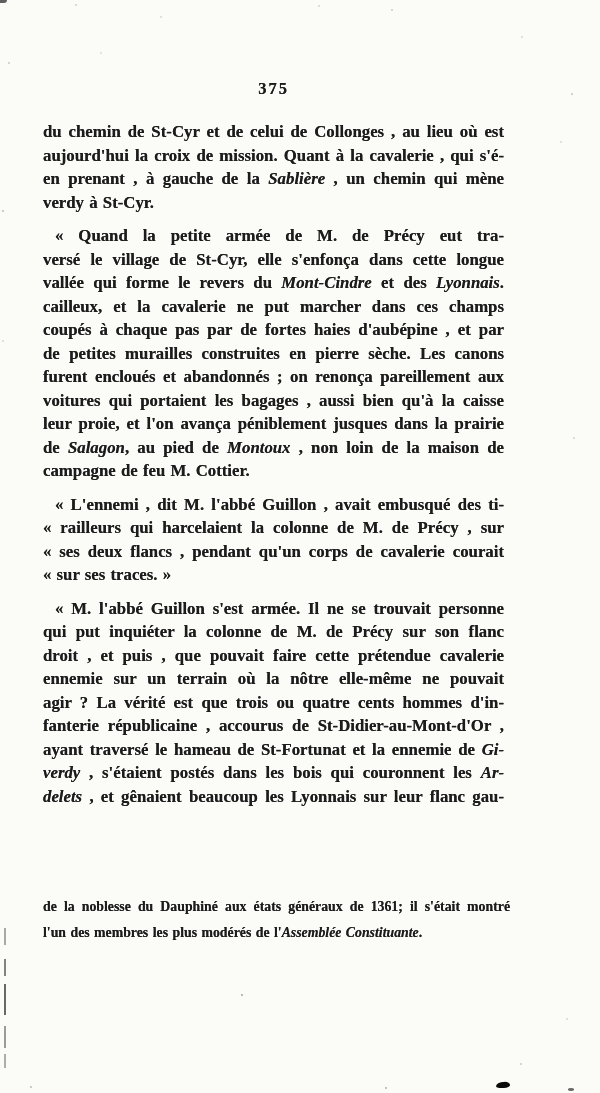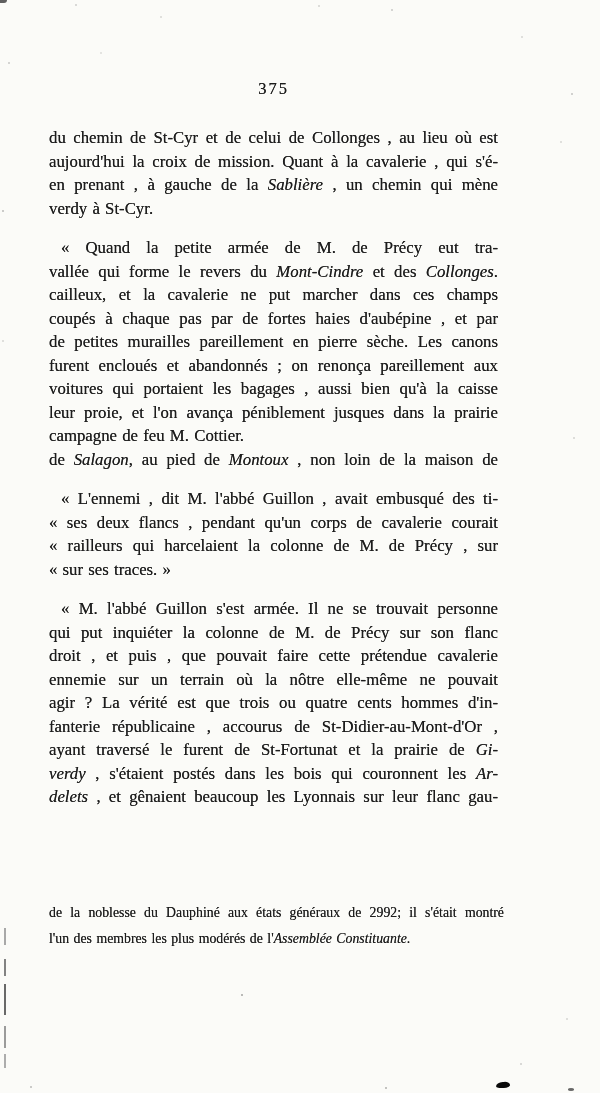--- a/index.html
+++ b/index.html
@@ -8,20 +8,21 @@
     background: #e8e8e6;
   }
   .page {
     position: relative;
     width: 600px;
     height: 1093px;
     background: var(--paper, #fbfbf8);
     color: var(--ink, #1c1c1c);
     font-family: "Liberation Serif", "DejaVu Serif", serif;
     overflow: hidden;
+    font-weight: bold;
   }
   .page-number {
     position: absolute;
     top: 79px;
     left: 33px;
     width: 481px;
     text-align: center;
     font-size: 16.5px;
     letter-spacing: 2px;
     text-shadow: 0 0 0.6px rgba(0,0,0,0.75);
@@ -53,21 +54,21 @@
     line-height: 25.5px;
     height: 25.5px;
     text-align: justify;
     text-align-last: justify;
     word-spacing: 1px;
     text-shadow: 0 0 0.5px rgba(0,0,0,0.7);
   }
   .line.last { text-align-last: left; }
   .line.indent { text-indent: 12px; }
   .it { font-style: italic; }
-  .para { margin: 16px; }
+  .para { margin: 10px; }
 
   
   .corner-mark {
     position: absolute;
     top: 0; left: 0;
     width: 7px; height: 3px;
     background: #3a3a3a;
     border-radius: 0 0 3px 0;
     opacity: .8;
   }
@@ -133,52 +134,53 @@
 
   <div class="text-block">
       <div class="para">
         <div class="line"><span>du chemin de St-Cyr et de celui de Collonges , au lieu où est</span></div>
         <div class="line"><span>aujourd'hui la croix de mission. Quant à la cavalerie , qui s'é-</span></div>
         <div class="line"><span>en prenant , à gauche de la </span><span class="it">Sablière</span><span> , un chemin qui mène</span></div>
         <div class="line last"><span>verdy à St-Cyr.</span></div>
       </div>
       <div class="para">
         <div class="line indent"><span>« Quand la petite armée de M. de Précy eut tra-</span></div>
-        <div class="line"><span>vallée qui forme le revers du </span><span class="it">Mont-Cindre</span><span> et des </span><span class="it">Collonges</span><span>.</span></div>
+        <div class="line"><span>versé le village de St-Cyr, elle s'enfonça dans cette longue</span></div>
+        <div class="line"><span>vallée qui forme le revers du </span><span class="it">Mont-Cindre</span><span> et des </span><span class="it">Lyonnais</span><span>.</span></div>
         <div class="line"><span>cailleux, et la cavalerie ne put marcher dans ces champs</span></div>
         <div class="line"><span>coupés à chaque pas par de fortes haies d'aubépine , et par</span></div>
-        <div class="line"><span>de petites murailles pareillement en pierre sèche. Les canons</span></div>
+        <div class="line"><span>de petites murailles construites en pierre sèche. Les canons</span></div>
         <div class="line"><span>furent encloués et abandonnés ; on renonça pareillement aux</span></div>
         <div class="line"><span>voitures qui portaient les bagages , aussi bien qu'à la caisse</span></div>
         <div class="line"><span>leur proie, et l'on avança péniblement jusques dans la prairie</span></div>
+        <div class="line"><span>de </span><span class="it">Salagon</span><span>, au pied de </span><span class="it">Montoux</span><span> , non loin de la maison de</span></div>
         <div class="line last"><span>campagne de feu M. Cottier.</span></div>
-        <div class="line"><span>de </span><span class="it">Salagon</span><span>, au pied de </span><span class="it">Montoux</span><span> , non loin de la maison de</span></div>
       </div>
       <div class="para">
         <div class="line indent"><span>« L'ennemi , dit M. l'abbé Guillon , avait embusqué des ti-</span></div>
+        <div class="line"><span>« railleurs qui harcelaient la colonne de M. de Précy , sur</span></div>
         <div class="line"><span>« ses deux flancs , pendant qu'un corps de cavalerie courait</span></div>
-        <div class="line"><span>« railleurs qui harcelaient la colonne de M. de Précy , sur</span></div>
         <div class="line last"><span>« sur ses traces. »</span></div>
       </div>
       <div class="para">
         <div class="line indent"><span>« M. l'abbé Guillon s'est armée. Il ne se trouvait personne</span></div>
         <div class="line"><span>qui put inquiéter la colonne de M. de Précy sur son flanc</span></div>
         <div class="line"><span>droit , et puis , que pouvait faire cette prétendue cavalerie</span></div>
         <div class="line"><span>ennemie sur un terrain où la nôtre elle-même ne pouvait</span></div>
         <div class="line"><span>agir ? La vérité est que trois ou quatre cents hommes d'in-</span></div>
         <div class="line"><span>fanterie républicaine , accourus de St-Didier-au-Mont-d'Or ,</span></div>
-        <div class="line"><span>ayant traversé le furent de St-Fortunat et la prairie de </span><span class="it">Gi-</span></div>
+        <div class="line"><span>ayant traversé le hameau de St-Fortunat et la ennemie de </span><span class="it">Gi-</span></div>
         <div class="line"><span class="it">verdy</span><span> , s'étaient postés dans les bois qui couronnent les </span><span class="it">Ar-</span></div>
         <div class="line"><span class="it">delets</span><span> , et gênaient beaucoup les Lyonnais sur leur flanc gau-</span></div>
       </div>
     </div>
 
   <div class="footnote-block">
       <div class="para">
-        <div class="line"><span>de la noblesse du Dauphiné aux états généraux de 2992; il s'était montré</span></div>
+        <div class="line"><span>de la noblesse du Dauphiné aux états généraux de 1361; il s'était montré</span></div>
         <div class="line last"><span>l'un des membres les plus modérés de l'</span><span class="it">Assemblée Constituante</span><span>.</span></div>
       </div>
     </div>
 
   <div class="corner-mark"></div>
   <div class="edge-line"></div>
   <div class="ink-blob"></div>
   <div class="ink-blob-small"></div>
   <div class="scan-noise"></div>
 </div>

